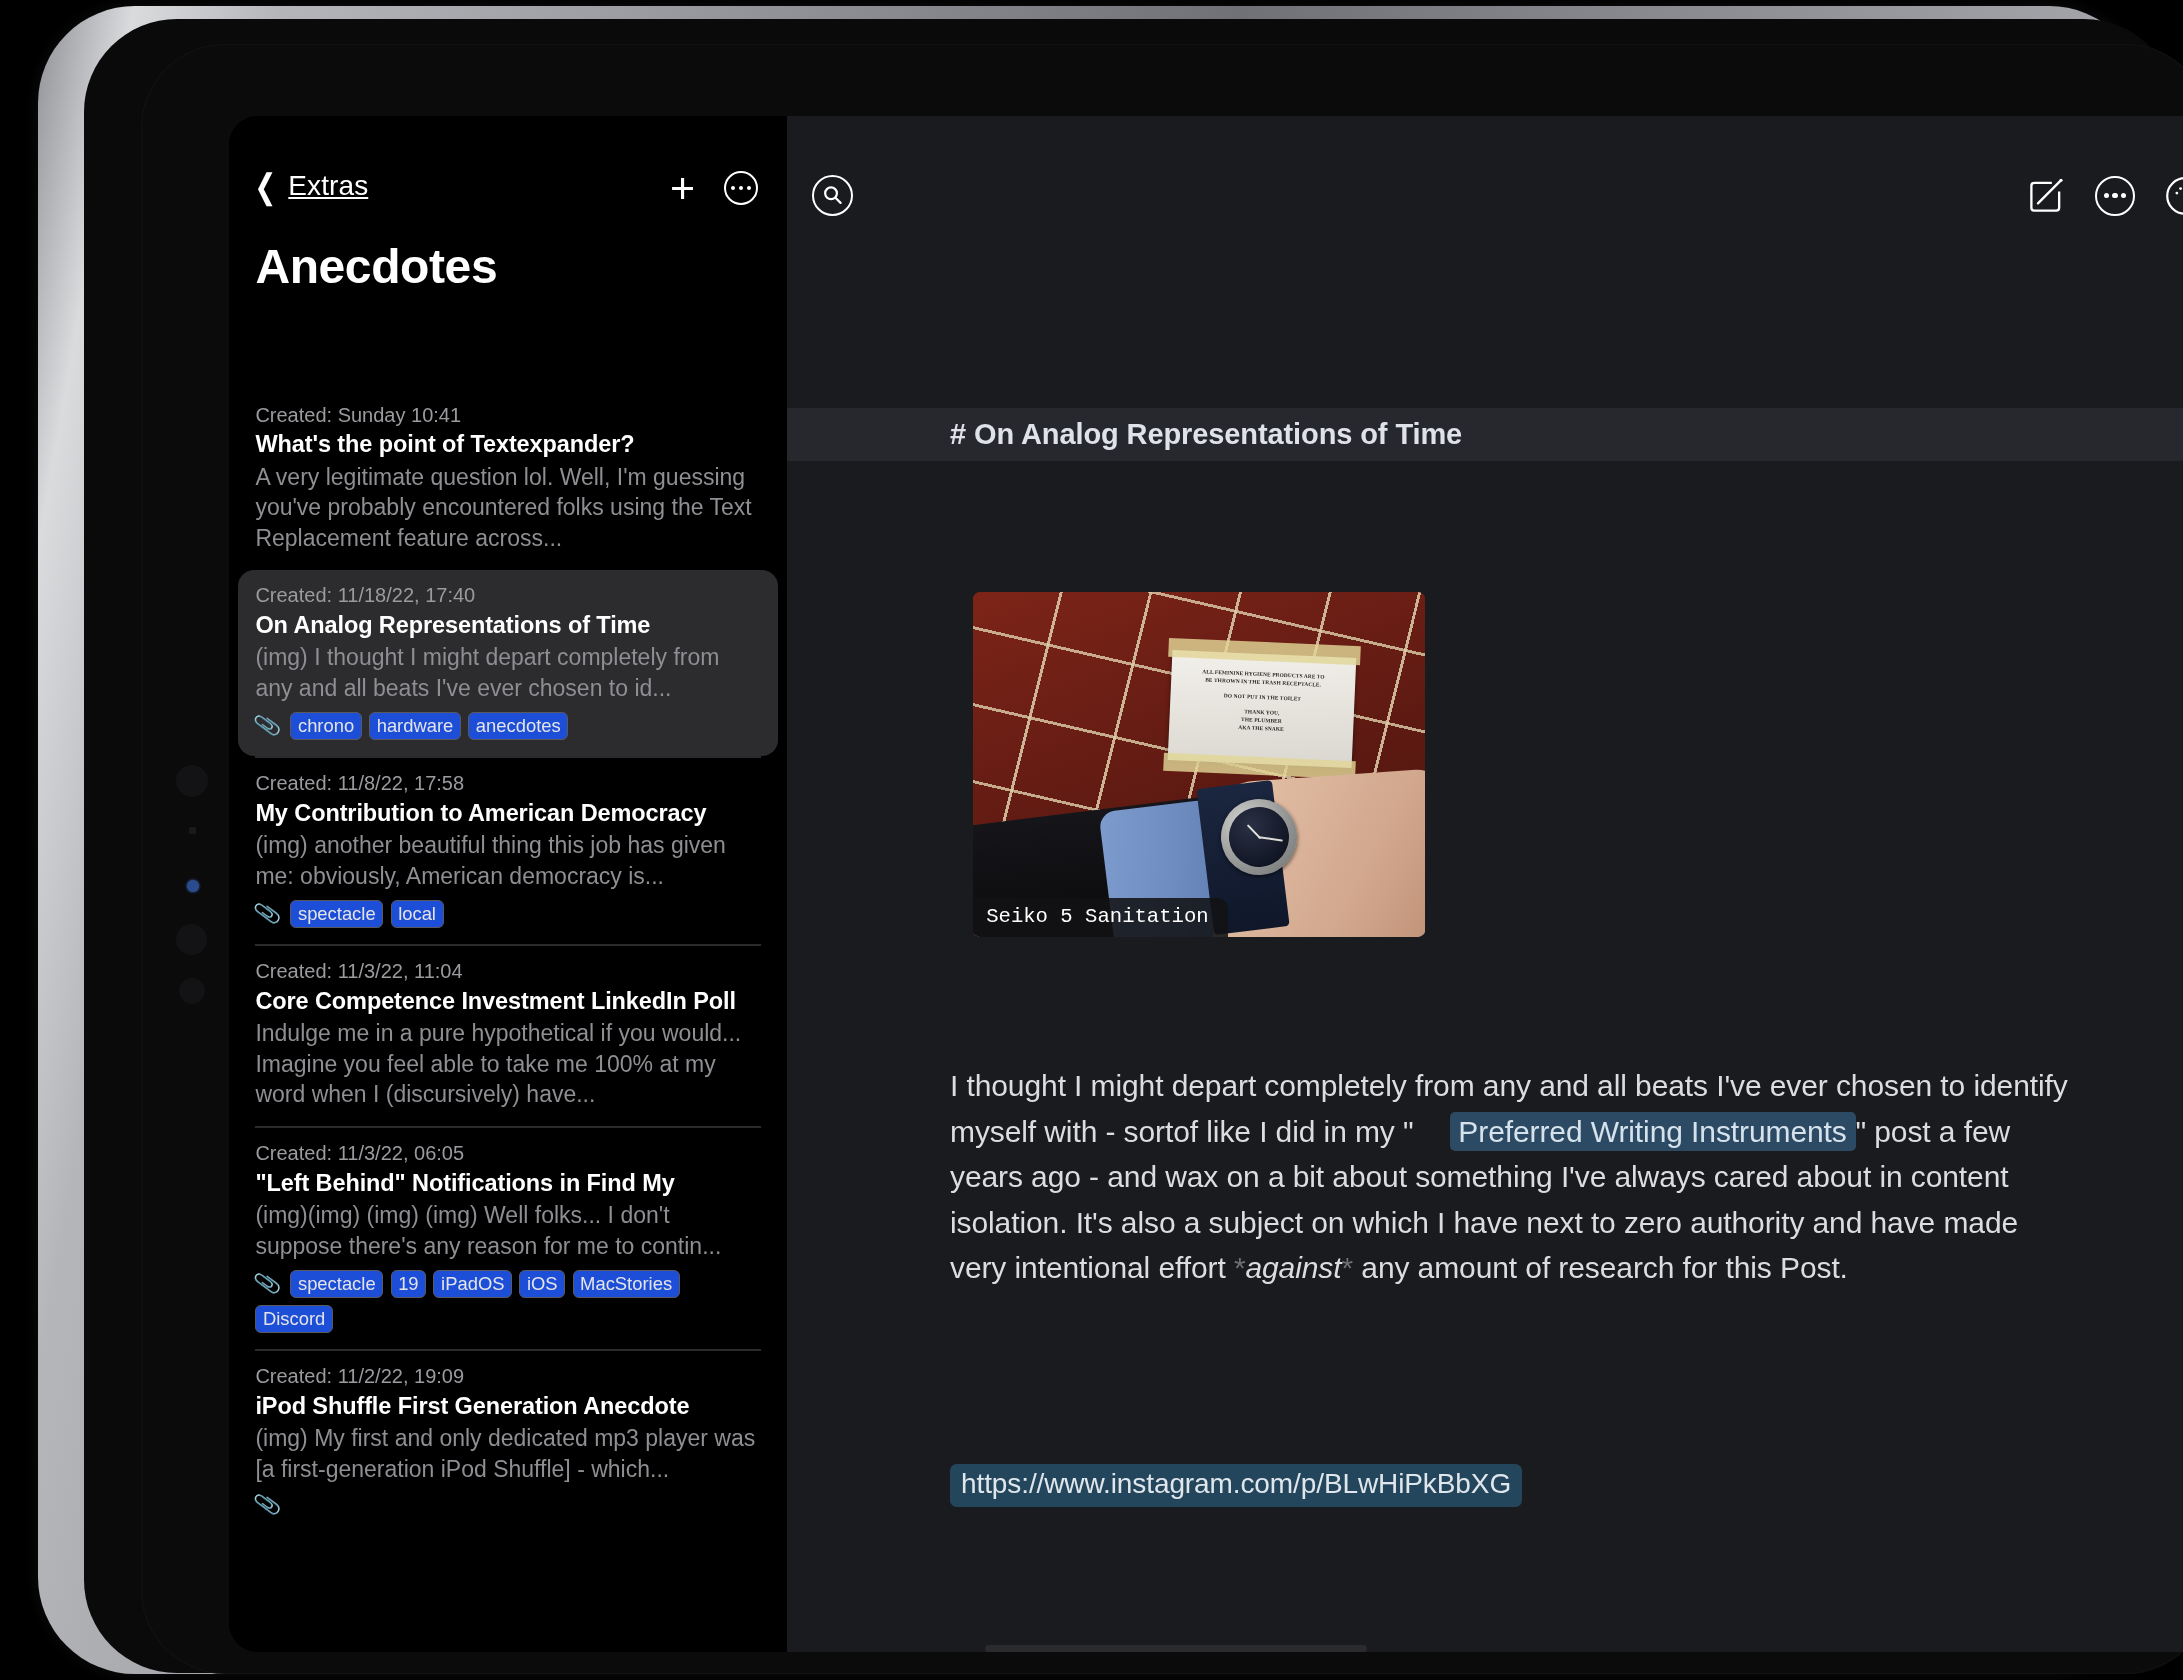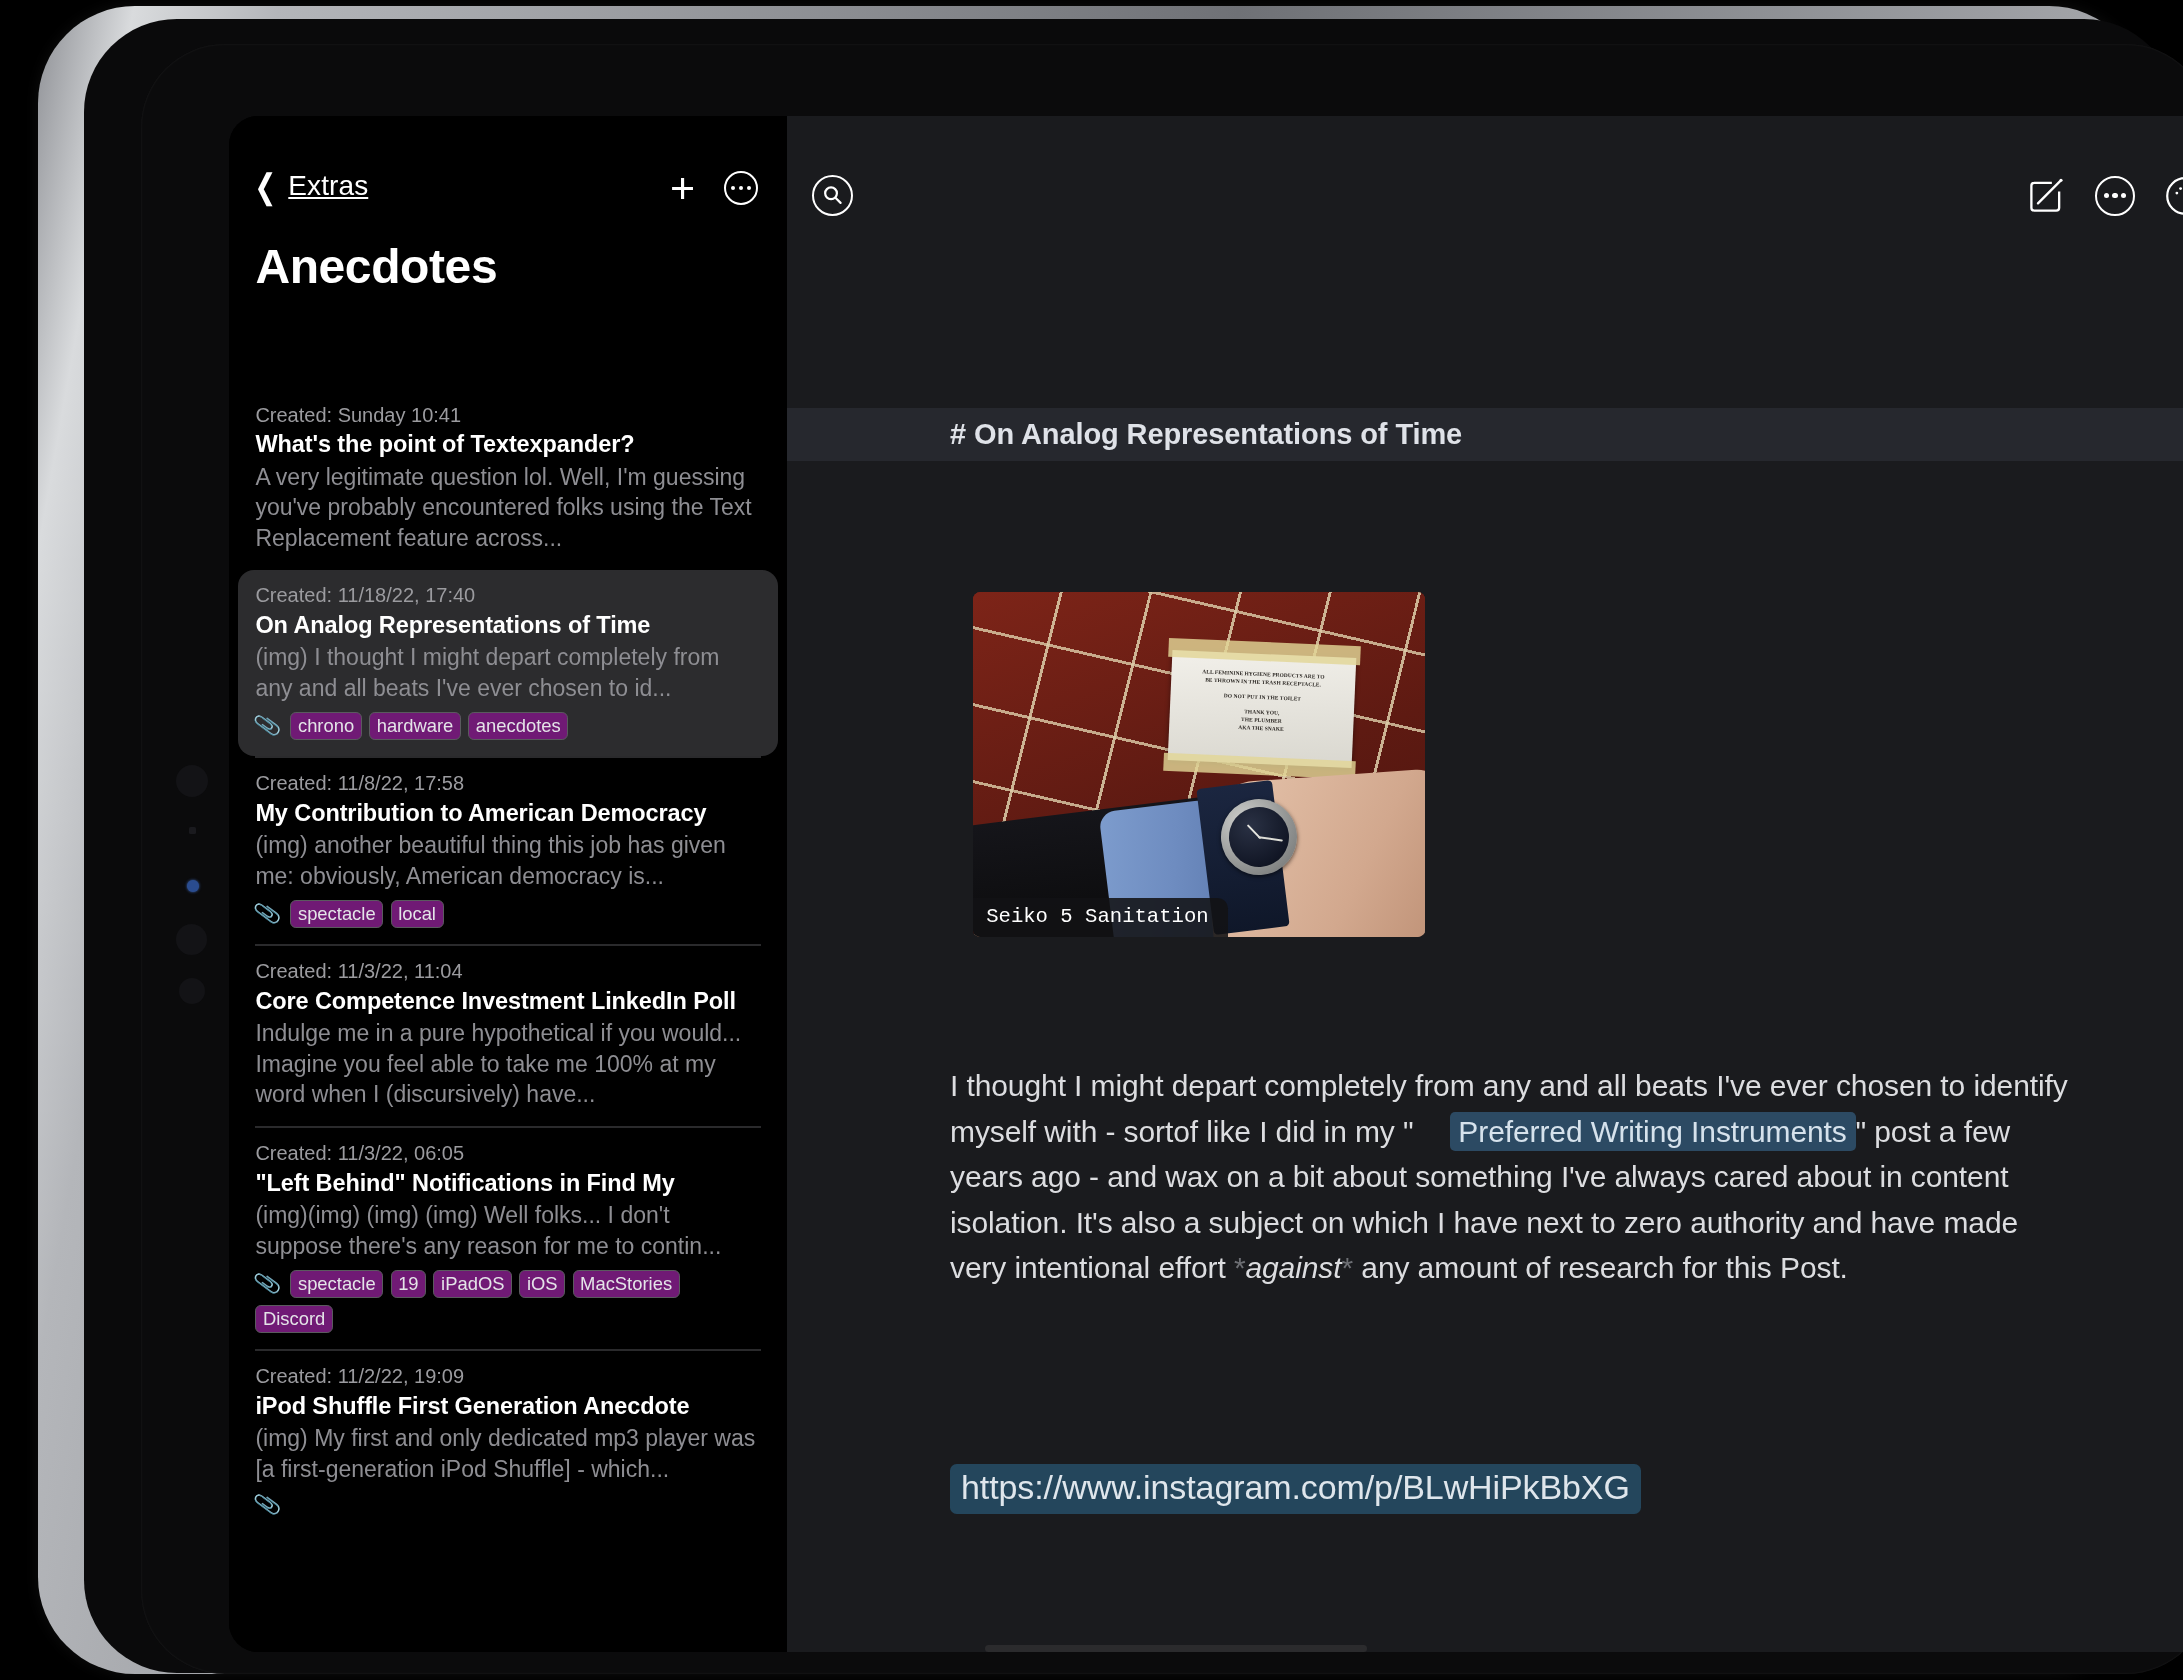--- a/index.html
+++ b/index.html
@@ -175,21 +175,21 @@
   .note-preview {
     font-size: 23px; color: #8e8e93; line-height: 1.33;
   }
   .note-tags {
     display: flex; align-items: center; gap: 7.3px; margin-top: 8.8px;
     flex-wrap: wrap;
   }
   .clip-icon { font-size: 21px; color: #c8c8cc; margin-right: 1.5px; transform: rotate(-12deg); }
   .tag {
     font-size: 18.4px; color: #e4e4e8;
-    background: #701a75;
+    background: #1d4ed8;
     border: 1.5px solid #5a5a5e;
     border-radius: 5.9px;
     padding: 1.5px 6.6px 2.2px 6.6px;
     line-height: 1.2;
   }
 
   
   #main-pane {
     position: absolute; left: 558px; top: 0;
     width: 1450px; height: 1536px;
@@ -349,21 +349,21 @@
     margin-left: 36px;
   }
   .md-italic { font-style: italic; }
   .md-marker { color: #6d6f74; }
 
   #doc-url-row {
     position: absolute; left: 163px; top: 1348px;
   }
   #doc-url {
     display: inline-block;
-    font-size: 34px;
+    font-size: 28px;
     color: #dfe6ec;
     background: #24465c;
     border-radius: 6.6px;
     padding: 4.4px 11px 6.6px 11px;
     letter-spacing: -0.1px;
   }
 
   #doc-last-para {
     position: absolute; left: 163px; top: 1531px;
     width: 1248px;

